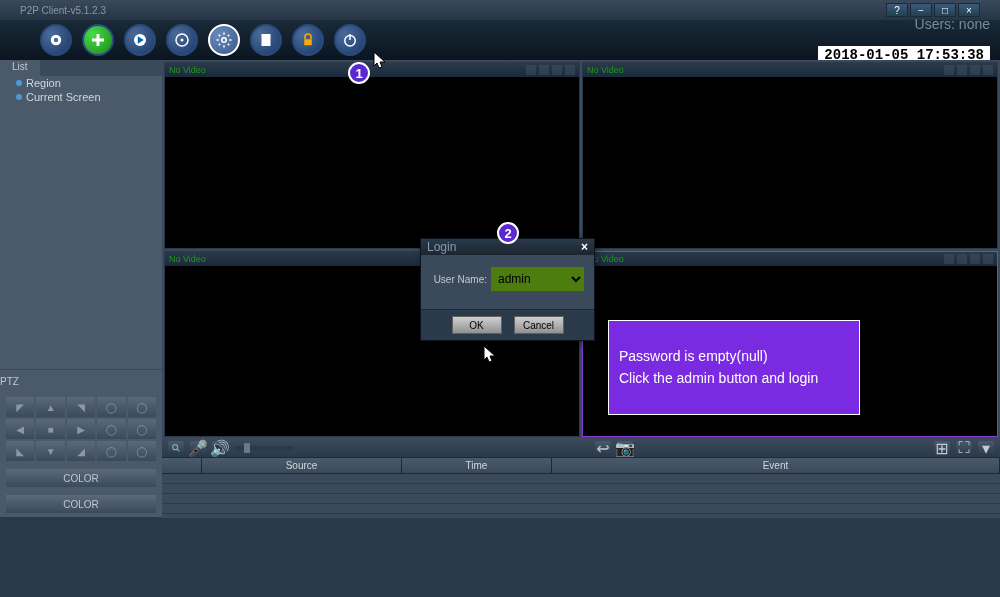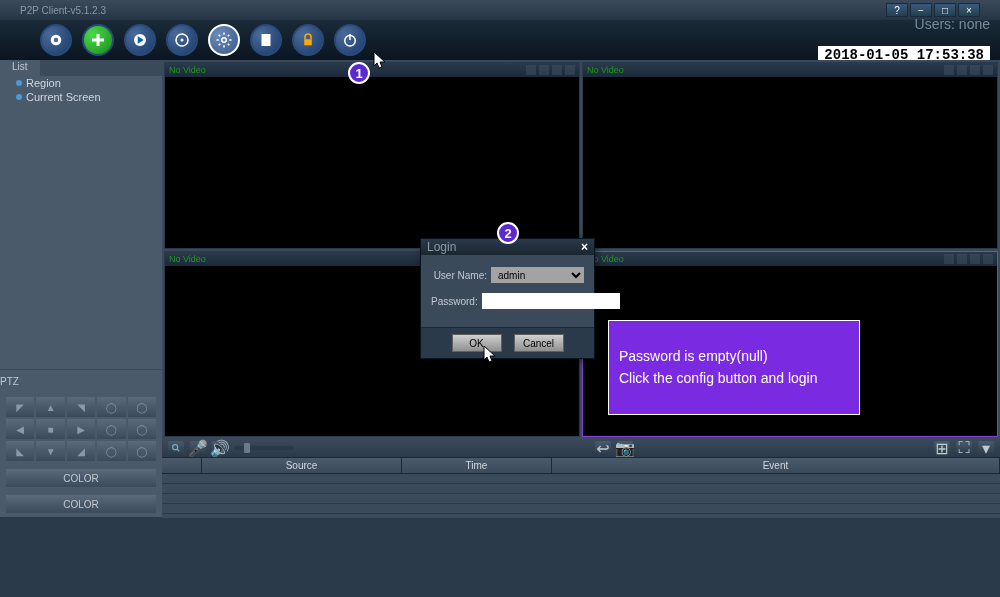--- a/index.html
+++ b/index.html
@@ -44,21 +44,21 @@
 .log-col{border-right:1px solid #1a2a3a;text-align:center;padding:2px 0}
 .log-rows{height:44px;background:#3a4a5a}
 .log-row{height:10px;border-bottom:1px solid #2a3a4a;display:flex}
 .dialog{position:absolute;left:420px;top:238px;width:175px;background:#3a4a5a;border:1px solid #0a1520;box-shadow:2px 2px 8px rgba(0,0,0,.5);z-index:100}
 .dlg-title{height:16px;background:linear-gradient(#2a3a4a,#1a2530);display:flex;align-items:center;padding:0 6px;font-size:12px;color:#8a98a8}
 .dlg-close{margin-left:auto;color:#fff;font-weight:bold;cursor:pointer}
 .dlg-body{padding:12px 10px 8px}
 .dlg-row{display:flex;align-items:center;margin-bottom:10px;font-size:10px;color:#c0c8d0}
 .dlg-label{width:56px;text-align:right;margin-right:4px}
 .dlg-input{flex:1;height:16px;background:#fff;color:#000;border:none;font-size:10px;padding:0 3px}
-.dlg-select{flex:1;height:16px;background:#a3a3a3;color:#000;border:none;font-size:10px;padding:0 3px}
+.dlg-select{flex:1;height:24px;background:#4d7c0f;color:#000;border:none;font-size:12px;padding:0 3px}
 .dlg-buttons{display:flex;justify-content:center;gap:12px;padding:6px 12px;background:#2a3a4a;border-top:1px solid #1a2a3a}
 .dlg-btn{width:50px;height:18px;background:linear-gradient(#d0d0d0,#909090);color:#000;font-size:10px;border:1px solid #606060;display:flex;align-items:center;justify-content:center}
 .callout{position:absolute;left:608px;top:320px;width:252px;background:#7a2ae0;color:#fff;font-size:14px;padding:24px 10px;border:1px solid #fff;z-index:90;line-height:1.6}
 .badge{position:absolute;width:22px;height:22px;border-radius:50%;background:#5a2ad0;border:2px solid #fff;color:#fff;display:flex;align-items:center;justify-content:center;font-size:13px;font-weight:bold;z-index:110}
 .cursor{position:absolute;z-index:120;pointer-events:none}
 </style>
 </head>
 <body>
 
 <div class="titlebar">
@@ -249,34 +249,30 @@
 <div class="dialog">
   <div class="dlg-title">
     <span>Login</span>
     <span class="dlg-close">×</span>
   </div>
   <div class="dlg-body">
     <div class="dlg-row">
       <span class="dlg-label">User Name:</span>
       <select class="dlg-select"><option>admin</option></select>
     </div>
-    <div class="dlg-row">
-      <span class="dlg-label">Password:</span>
-      <input type="password" class="dlg-input" value="" style="">
-    </div>
   </div>
   <div class="dlg-buttons">
     <div class="dlg-btn">OK</div>
     <div class="dlg-btn">Cancel</div>
   </div>
 </div>
 
 <div class="callout">
   <div>Password is empty(null)</div>
-  <div>Click the config button and login</div>
+  <div>Click the admin button and login</div>
 </div>
 
 <div class="badge" style="left:348px;top:62px">1</div>
 <div class="badge" style="left:497px;top:222px">2</div>
 
 <svg class="cursor" style="left:372px;top:50px" width="18" height="22" viewBox="0 0 18 22">
     <path d="M2 2l0 14 3-3 2 5 3-1-2-5 5 0z" fill="#fff" stroke="#000"></path>
   </svg>
 <svg class="cursor" style="left:482px;top:344px" width="18" height="22" viewBox="0 0 18 22">
     <path d="M2 2l0 14 3-3 2 5 3-1-2-5 5 0z" fill="#fff" stroke="#000"></path>

